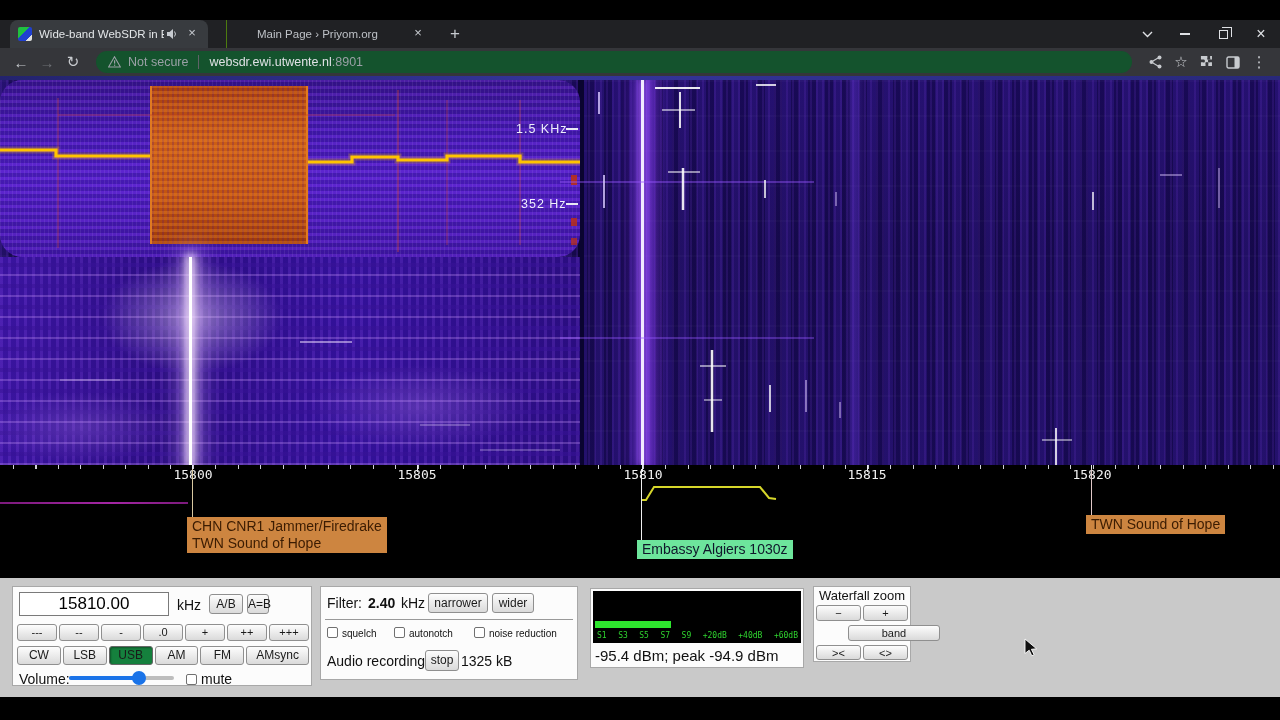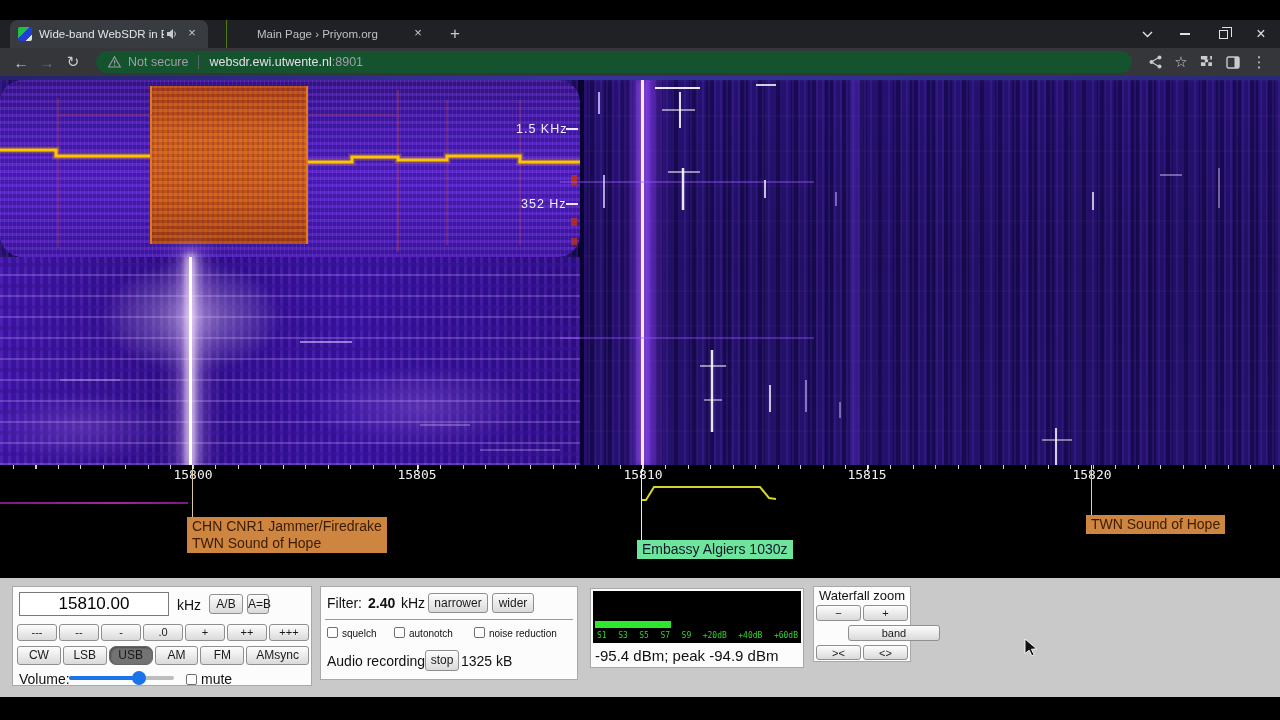--- a/index.html
+++ b/index.html
@@ -86,21 +86,21 @@
   .marker { position:absolute; top:4px; width:1px; }
   .station { position:absolute; font-size:14px; line-height:17px; padding:1px 5px; white-space:nowrap; }
   .station.orange { background:#cd8540; color:#3b1c02; }
   .station.green { background:#6de59c; color:#0f172a; }
 
   
   .controls { position:absolute; left:0; top:578px; width:1280px; height:119px; background:#c9c9c9; font-size:14px; color:#111; }
   .panel { position:absolute; background:#fcfcfc; border:1px solid #a8a8a8; }
   .btn { position:absolute; background:linear-gradient(#fdfdfd,#dadada); border:1px solid #8f8f8f; border-radius:3px;
     font-size:12px; color:#1a1a1a; text-align:center; line-height:15px; }
-  .btn.pressed { background:#737373; border-color:#666; box-shadow:inset 1px 1px 2px rgba(0,0,0,.35);border-radius:7px; }
+  .btn.pressed { background:#15803d; border-color:#666; box-shadow:inset 1px 1px 2px rgba(0,0,0,.35); }
   .flexrow { position:absolute; display:flex; gap:2px; }
   .flexrow .btn { position:static; flex:1; }
   .cbox { display:inline-block; width:11px; height:11px; border:1px solid #707070; background:#fff; border-radius:2px; vertical-align:-1px; margin-right:4px; }
   .freq-input { position:absolute; border:1px solid #7a7a7a; background:#fff; text-align:center; font-size:17px; font-family:"Liberation Sans",sans-serif; }
   .slider { position:absolute; width:105px; height:14px; }
   .slider .track { position:absolute; left:0; top:5px; width:100%; height:4px; border-radius:2px; background:#bdbdbd; }
   .slider .fill { position:absolute; left:0; top:5px; width:67%; height:4px; border-radius:2px; background:#1a73e8; }
   .slider .thumb { position:absolute; left:calc(67% - 7px); top:0; width:14px; height:14px; border-radius:50%; background:#1a73e8; }
   .smeter-box { position:absolute; left:2px; top:2px; width:208px; height:52px; background:#000; }
   .smeter-bar { position:absolute; left:2px; top:30px; width:76px; height:7px; background:#2ee62e; }

